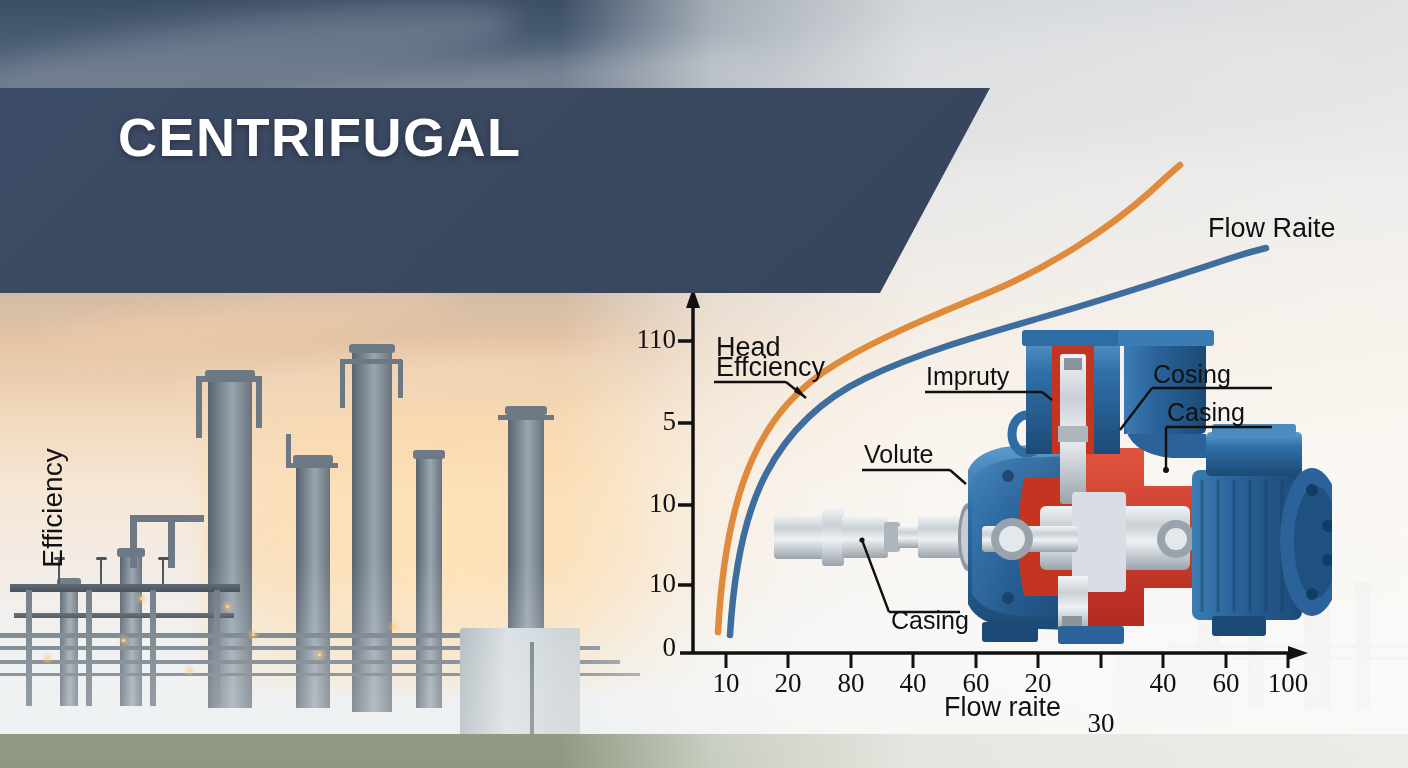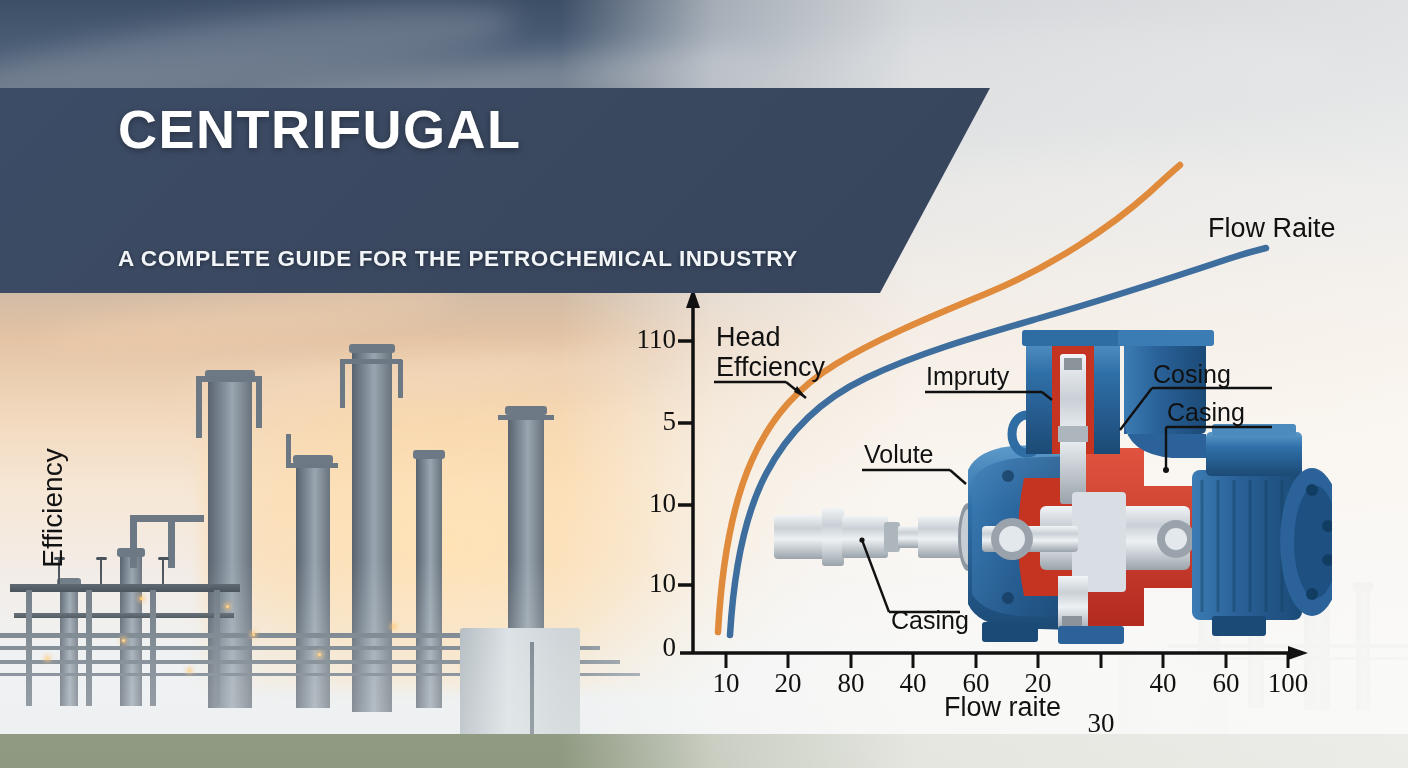--- a/index.html
+++ b/index.html
@@ -72,21 +72,21 @@
     position:absolute;left:0;top:88px;width:1000px;height:205px;
     background:linear-gradient(135deg,#3d4c66 0%,#3a4860 45%,#36445c 100%);
     clip-path:polygon(0 0, 990px 0, 880px 205px, 0 205px);
     box-shadow:0 4px 18px rgba(0,0,0,.28);
   }
   .title-line{
     position:absolute;color:#fff;font-weight:700;letter-spacing:1.5px;
     text-shadow:0 2px 6px rgba(0,0,0,.35);
     font-family:"Liberation Sans", sans-serif;
   }
-  #title1{left:118px;top:100px;font-size:54px;line-height:58px;text-align:right;}
+  #title1{left:118px;top:108px;font-size:54px;line-height:58px;text-align:right;}
   #title2{left:138px;top:164px;font-size:54px;line-height:58px;}
   #subtitle{
     position:absolute;left:118px;top:246px;
     color:#f2f5f8;font-size:22.5px;font-weight:700;letter-spacing:.6px;
     text-shadow:0 1px 4px rgba(0,0,0,.45);
   }
 
   
   #chart{position:absolute;left:0;top:0;width:1408px;height:768px;}
 
@@ -365,21 +365,20 @@
       <line x1="1152" y1="388" x2="1120" y2="430"></line>
 
       <line x1="1166" y1="427" x2="1272" y2="427"></line>
       <line x1="1166" y1="427" x2="1166" y2="470"></line>
       <circle cx="1166" cy="470" r="3" fill="#111" stroke="none"></circle>
     </g>
   </svg>
 
   <div class="banner"></div>
   <div class="title-line" id="title1">CENTRIFUGAL</div>
-  <div id="subtitle">A COMPLETE GUIDE FOR THE PETROCHEMICAL INDUSTRY</div>
 
   <div id="ylabel">Efficiency</div>
   <div class="axlabel" style="left:944px;top:692px;">Flow raite</div>
 
   <div class="tick-lbl" style="left:614px;top:324px;width:62px;text-align:right;">110</div>
   <div class="tick-lbl" style="left:614px;top:406px;width:62px;text-align:right;">5</div>
   <div class="tick-lbl" style="left:614px;top:488px;width:62px;text-align:right;">10</div>
   <div class="tick-lbl" style="left:614px;top:568px;width:62px;text-align:right;">10</div>
   <div class="tick-lbl" style="left:614px;top:632px;width:62px;text-align:right;">0</div>
 
@@ -387,21 +386,21 @@
   <div class="tick-lbl" style="left:758px;top:668px;width:60px;">20</div>
   <div class="tick-lbl" style="left:821px;top:668px;width:60px;">80</div>
   <div class="tick-lbl" style="left:883px;top:668px;width:60px;">40</div>
   <div class="tick-lbl" style="left:946px;top:668px;width:60px;">60</div>
   <div class="tick-lbl" style="left:1008px;top:668px;width:60px;">20</div>
   <div class="tick-lbl" style="left:1071px;top:708px;width:60px;">30</div>
   <div class="tick-lbl" style="left:1133px;top:668px;width:60px;">40</div>
   <div class="tick-lbl" style="left:1196px;top:668px;width:60px;">60</div>
   <div class="tick-lbl" style="left:1254px;top:668px;width:68px;">100</div>
 
-  <div class="callout" style="left:716px;top:322px;font-size:27px;">Head</div>
+  <div class="callout" style="left:716px;top:332px;font-size:27px;">Head</div>
   <div class="callout" style="left:716px;top:352px;font-size:27px;">Effciency</div>
   <div class="callout" style="left:1208px;top:213px;font-size:27px;">Flow Raite</div>
 
   <div class="callout" style="left:926px;top:362px;">Impruty</div>
   <div class="callout" style="left:864px;top:440px;">Volute</div>
   <div class="callout" style="left:891px;top:606px;">Casing</div>
   <div class="callout" style="left:1153px;top:360px;">Cosing</div>
   <div class="callout" style="left:1167px;top:398px;">Casing</div>
 
 </div>

